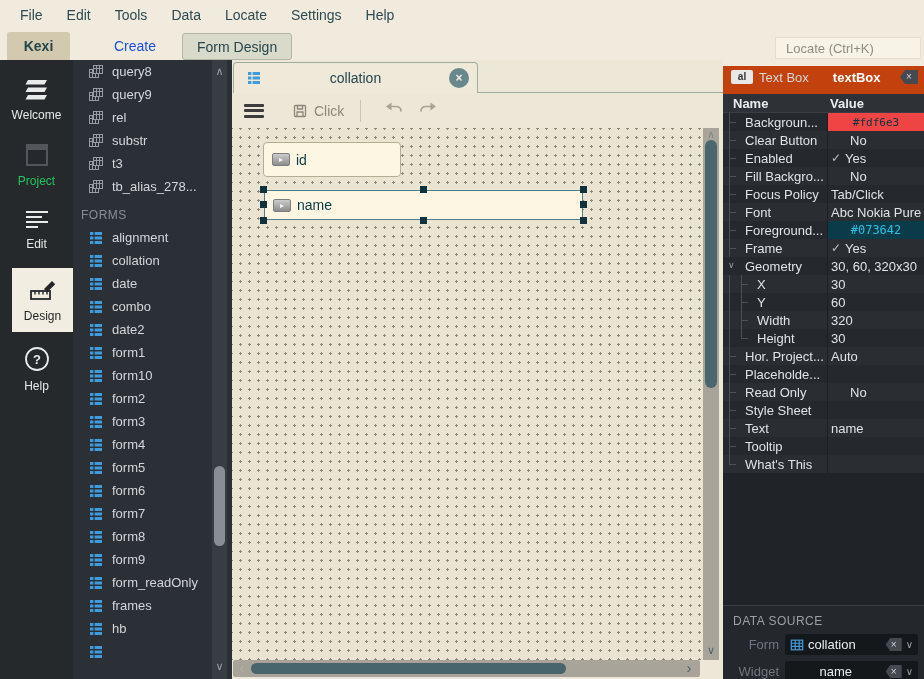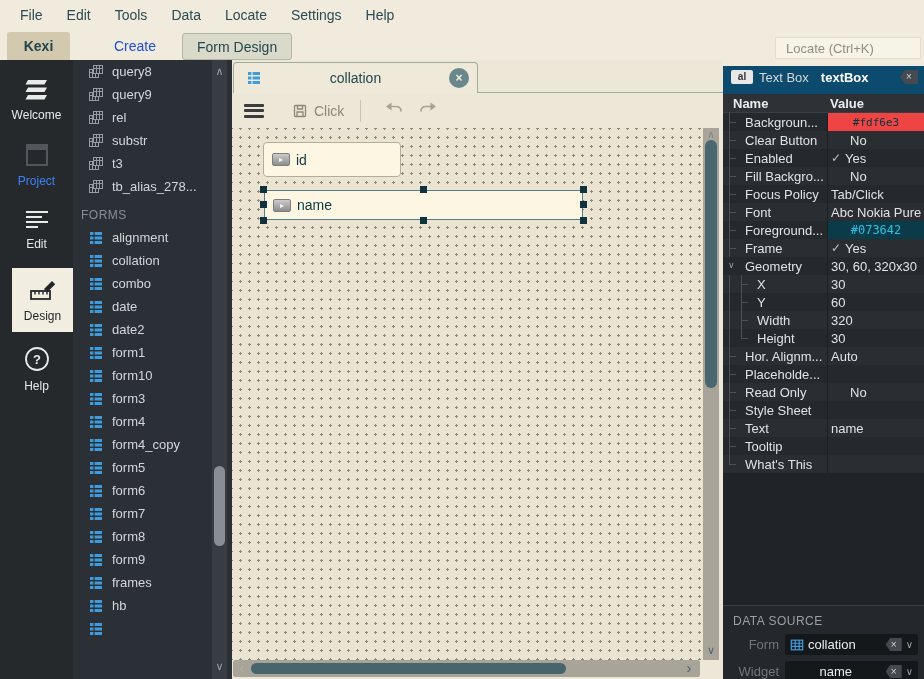--- a/index.html
+++ b/index.html
@@ -18,21 +18,21 @@
   .formdesign-tab { margin-left:2px; height:27px; padding:0 14px; background:#d9dac9; border:1px solid #b4b5a4;
     border-radius:3px; display:flex; align-items:center; font-size:14px; color:#26464e; }
   .locate-input { position:absolute; right:3px; top:8px; width:146px; height:22px; border:1px solid #e3ddcb;
     background:#f7f3e7; font-family:"Liberation Sans",sans-serif; font-size:13px; color:#55504a; padding:0 10px; outline:none; }
   .locate-input::placeholder { color:#928d80; }
   
   .rail { position:absolute; left:0; top:60px; width:73px; height:623px; background:#26292c;
     display:flex; flex-direction:column; align-items:stretch; padding-top:13px; gap:10px; }
   .rail-item { height:55px; display:flex; flex-direction:column; align-items:center; justify-content:center; gap:4px;
     color:#e6e8e8; font-size:12px; position:relative; cursor:default; }
-  .rail-item.disabled { color:#3b82f6; }
+  .rail-item.disabled { color:#22c55e; }
   .rail-item.disabled svg { opacity:.45; }
   .rail-item.active { background:#f1ede1; color:#1e2225; height:64px;margin-left:12px; }
   .rail-item.active::after { content:''; position:absolute; right:-7px; top:50%; margin-top:-7px;
     border-left:7px solid #f1ede1; border-top:7px solid transparent; border-bottom:7px solid transparent; }
   
   .navigator { position:absolute; left:73px; top:60px; width:159px; height:619px; background:#2b3037; overflow:hidden; }
   .nav-list { }
   .nav-item { height:23px; display:flex; align-items:center; padding-left:15px; gap:8px; color:#d3d6d8; font-size:13px; cursor:default; }
   .nav-item .nico { width:16px; height:16px; flex:none; display:block; }
   .nav-section { height:22px; margin-top:6px; display:flex; align-items:center; padding-left:8px;
@@ -78,25 +78,25 @@
   .v-up { top:0; color:#7d8a80; } .v-down { bottom:4px; color:#48646c; }
   .v-up::before { content:'\2227'; } .v-down::before { content:'\2228'; }
   .h-scroll { position:absolute; left:1px; top:600px; width:467px; height:17px; background:#a8a49a; border-radius:2px; }
   .h-thumb { position:absolute; left:18px; top:3px; width:315px; height:11px; background:#48646c; border-radius:6px; }
   .h-left, .h-right { position:absolute; top:0; width:14px; height:17px; text-align:center; font-size:15px; line-height:16px; }
   .h-left { left:2px; color:#b5b1a5; } .h-right { right:4px; color:#48646c; }
   .h-left::before { content:'\2039'; } .h-right::before { content:'\203a'; }
   
   .props { position:absolute; left:723px; top:60px; width:201px; height:619px; background:#202328; }
   .props::before { content:''; position:absolute; left:0; top:0; width:100%; height:6px; background:#f0ebdc; }
-  .props-header { position:absolute; left:0; top:6px; width:100%; height:28px; background:#0c4a6e;
+  .props-header { position:absolute; left:0; top:6px; width:100%; height:28px; background:#c2410c;
     display:flex; align-items:center; padding:0 6px 6px 8px; }
   .type-icon { width:22px; height:14px; background:#e8e8e8; border-radius:2px; color:#333; font-size:10px; font-weight:bold;
     text-align:center; line-height:14px; margin-right:6px; flex:none; }
-  .type-label { color:#d6d8d9; font-size:13px; margin-right:12px; white-space:nowrap; }
+  .type-label { color:#d6d8d9; font-size:13px; margin-right:24px; white-space:nowrap; }
   .obj-name { flex:1; color:#ffffff; font-size:13px; font-weight:bold; }
   .clear-pent { width:18px; height:14px; background:#454a50; color:#ced3d7; font-size:10px; line-height:14px; text-align:center;
     clip-path:polygon(28% 0,100% 0,100% 100%,28% 100%,0 50%); flex:none; cursor:pointer; }
   .clear-pent::before { content:'\00d7'; }
   .cols-header { position:absolute; left:0; top:34px; width:100%; height:19px; background:#2e3237;
     border-bottom:1px solid #3a3f44; display:flex; align-items:center; font-size:13px; font-weight:bold; color:#e9ebec; }
   .col-name { padding-left:10px; width:103px; } .col-value { padding-left:4px; }
   .prows { position:absolute; left:0; top:53px; width:100%; }
   .prow { height:18px; display:flex; align-items:stretch; font-size:13px; color:#dfe2e4; position:relative; }
   .prow:nth-child(even) { background:#2a2e33; }
@@ -300,44 +300,44 @@
 
         <div class="nav-item">
           <svg class="nico" viewBox="0 0 16 16" fill="#3f9bd9">
             <rect x="2" y="2" width="3.4" height="3"></rect>
             <rect x="6.6" y="2" width="7.4" height="3"></rect>
             <rect x="2" y="6.5" width="3.4" height="3"></rect>
             <rect x="6.6" y="6.5" width="7.4" height="3"></rect>
             <rect x="2" y="11" width="3.4" height="3"></rect>
             <rect x="6.6" y="11" width="7.4" height="3"></rect>
           </svg>
+          <span>date</span>
+        </div>
+
+        <div class="nav-item">
+          <svg class="nico" viewBox="0 0 16 16" fill="#3f9bd9">
+            <rect x="2" y="2" width="3.4" height="3"></rect>
+            <rect x="6.6" y="2" width="7.4" height="3"></rect>
+            <rect x="2" y="6.5" width="3.4" height="3"></rect>
+            <rect x="6.6" y="6.5" width="7.4" height="3"></rect>
+            <rect x="2" y="11" width="3.4" height="3"></rect>
+            <rect x="6.6" y="11" width="7.4" height="3"></rect>
+          </svg>
           <span>combo</span>
         </div>
 
         <div class="nav-item">
           <svg class="nico" viewBox="0 0 16 16" fill="#3f9bd9">
             <rect x="2" y="2" width="3.4" height="3"></rect>
             <rect x="6.6" y="2" width="7.4" height="3"></rect>
             <rect x="2" y="6.5" width="3.4" height="3"></rect>
             <rect x="6.6" y="6.5" width="7.4" height="3"></rect>
             <rect x="2" y="11" width="3.4" height="3"></rect>
             <rect x="6.6" y="11" width="7.4" height="3"></rect>
           </svg>
-          <span>date</span>
-        </div>
-
-        <div class="nav-item">
-          <svg class="nico" viewBox="0 0 16 16" fill="#3f9bd9">
-            <rect x="2" y="2" width="3.4" height="3"></rect>
-            <rect x="6.6" y="2" width="7.4" height="3"></rect>
-            <rect x="2" y="6.5" width="3.4" height="3"></rect>
-            <rect x="6.6" y="6.5" width="7.4" height="3"></rect>
-            <rect x="2" y="11" width="3.4" height="3"></rect>
-            <rect x="6.6" y="11" width="7.4" height="3"></rect>
-          </svg>
           <span>date2</span>
         </div>
 
         <div class="nav-item">
           <svg class="nico" viewBox="0 0 16 16" fill="#3f9bd9">
             <rect x="2" y="2" width="3.4" height="3"></rect>
             <rect x="6.6" y="2" width="7.4" height="3"></rect>
             <rect x="2" y="6.5" width="3.4" height="3"></rect>
             <rect x="6.6" y="6.5" width="7.4" height="3"></rect>
             <rect x="2" y="11" width="3.4" height="3"></rect>
@@ -351,20 +351,31 @@
             <rect x="2" y="2" width="3.4" height="3"></rect>
             <rect x="6.6" y="2" width="7.4" height="3"></rect>
             <rect x="2" y="6.5" width="3.4" height="3"></rect>
             <rect x="6.6" y="6.5" width="7.4" height="3"></rect>
             <rect x="2" y="11" width="3.4" height="3"></rect>
             <rect x="6.6" y="11" width="7.4" height="3"></rect>
           </svg>
           <span>form10</span>
         </div>
 
+        <div class="nav-item">
+          <svg class="nico" viewBox="0 0 16 16" fill="#3f9bd9">
+            <rect x="2" y="2" width="3.4" height="3"></rect>
+            <rect x="6.6" y="2" width="7.4" height="3"></rect>
+            <rect x="2" y="6.5" width="3.4" height="3"></rect>
+            <rect x="6.6" y="6.5" width="7.4" height="3"></rect>
+            <rect x="2" y="11" width="3.4" height="3"></rect>
+            <rect x="6.6" y="11" width="7.4" height="3"></rect>
+          </svg>
+          <span>form2</span>
+        </div>
 
         <div class="nav-item">
           <svg class="nico" viewBox="0 0 16 16" fill="#3f9bd9">
             <rect x="2" y="2" width="3.4" height="3"></rect>
             <rect x="6.6" y="2" width="7.4" height="3"></rect>
             <rect x="2" y="6.5" width="3.4" height="3"></rect>
             <rect x="6.6" y="6.5" width="7.4" height="3"></rect>
             <rect x="2" y="11" width="3.4" height="3"></rect>
             <rect x="6.6" y="11" width="7.4" height="3"></rect>
           </svg>
@@ -376,31 +387,20 @@
             <rect x="2" y="2" width="3.4" height="3"></rect>
             <rect x="6.6" y="2" width="7.4" height="3"></rect>
             <rect x="2" y="6.5" width="3.4" height="3"></rect>
             <rect x="6.6" y="6.5" width="7.4" height="3"></rect>
             <rect x="2" y="11" width="3.4" height="3"></rect>
             <rect x="6.6" y="11" width="7.4" height="3"></rect>
           </svg>
           <span>form4</span>
         </div>
 
-        <div class="nav-item">
-          <svg class="nico" viewBox="0 0 16 16" fill="#3f9bd9">
-            <rect x="2" y="2" width="3.4" height="3"></rect>
-            <rect x="6.6" y="2" width="7.4" height="3"></rect>
-            <rect x="2" y="6.5" width="3.4" height="3"></rect>
-            <rect x="6.6" y="6.5" width="7.4" height="3"></rect>
-            <rect x="2" y="11" width="3.4" height="3"></rect>
-            <rect x="6.6" y="11" width="7.4" height="3"></rect>
-          </svg>
-          <span>form4_copy</span>
-        </div>
 
         <div class="nav-item">
           <svg class="nico" viewBox="0 0 16 16" fill="#3f9bd9">
             <rect x="2" y="2" width="3.4" height="3"></rect>
             <rect x="6.6" y="2" width="7.4" height="3"></rect>
             <rect x="2" y="6.5" width="3.4" height="3"></rect>
             <rect x="6.6" y="6.5" width="7.4" height="3"></rect>
             <rect x="2" y="11" width="3.4" height="3"></rect>
             <rect x="6.6" y="11" width="7.4" height="3"></rect>
           </svg>
@@ -448,20 +448,31 @@
             <rect x="2" y="2" width="3.4" height="3"></rect>
             <rect x="6.6" y="2" width="7.4" height="3"></rect>
             <rect x="2" y="6.5" width="3.4" height="3"></rect>
             <rect x="6.6" y="6.5" width="7.4" height="3"></rect>
             <rect x="2" y="11" width="3.4" height="3"></rect>
             <rect x="6.6" y="11" width="7.4" height="3"></rect>
           </svg>
           <span>form9</span>
         </div>
 
+        <div class="nav-item">
+          <svg class="nico" viewBox="0 0 16 16" fill="#3f9bd9">
+            <rect x="2" y="2" width="3.4" height="3"></rect>
+            <rect x="6.6" y="2" width="7.4" height="3"></rect>
+            <rect x="2" y="6.5" width="3.4" height="3"></rect>
+            <rect x="6.6" y="6.5" width="7.4" height="3"></rect>
+            <rect x="2" y="11" width="3.4" height="3"></rect>
+            <rect x="6.6" y="11" width="7.4" height="3"></rect>
+          </svg>
+          <span>form_readOnly</span>
+        </div>
 
         <div class="nav-item">
           <svg class="nico" viewBox="0 0 16 16" fill="#3f9bd9">
             <rect x="2" y="2" width="3.4" height="3"></rect>
             <rect x="6.6" y="2" width="7.4" height="3"></rect>
             <rect x="2" y="6.5" width="3.4" height="3"></rect>
             <rect x="6.6" y="6.5" width="7.4" height="3"></rect>
             <rect x="2" y="11" width="3.4" height="3"></rect>
             <rect x="6.6" y="11" width="7.4" height="3"></rect>
           </svg>
@@ -659,21 +670,21 @@
         </div>
 
         <div class="prow child last">
           <span class="tree"></span>
           <span class="pname">Height</span>
           <span class="pval">30</span>
         </div>
 
         <div class="prow">
           <span class="tree"></span>
-          <span class="pname">Hor. Alignm...</span>
+          <span class="pname">Hor. Project...</span>
           <span class="pval">Auto</span>
         </div>
 
         <div class="prow">
           <span class="tree"></span>
           <span class="pname">Placeholde...</span>
           <span class="pval"></span>
         </div>
 
         <div class="prow">

